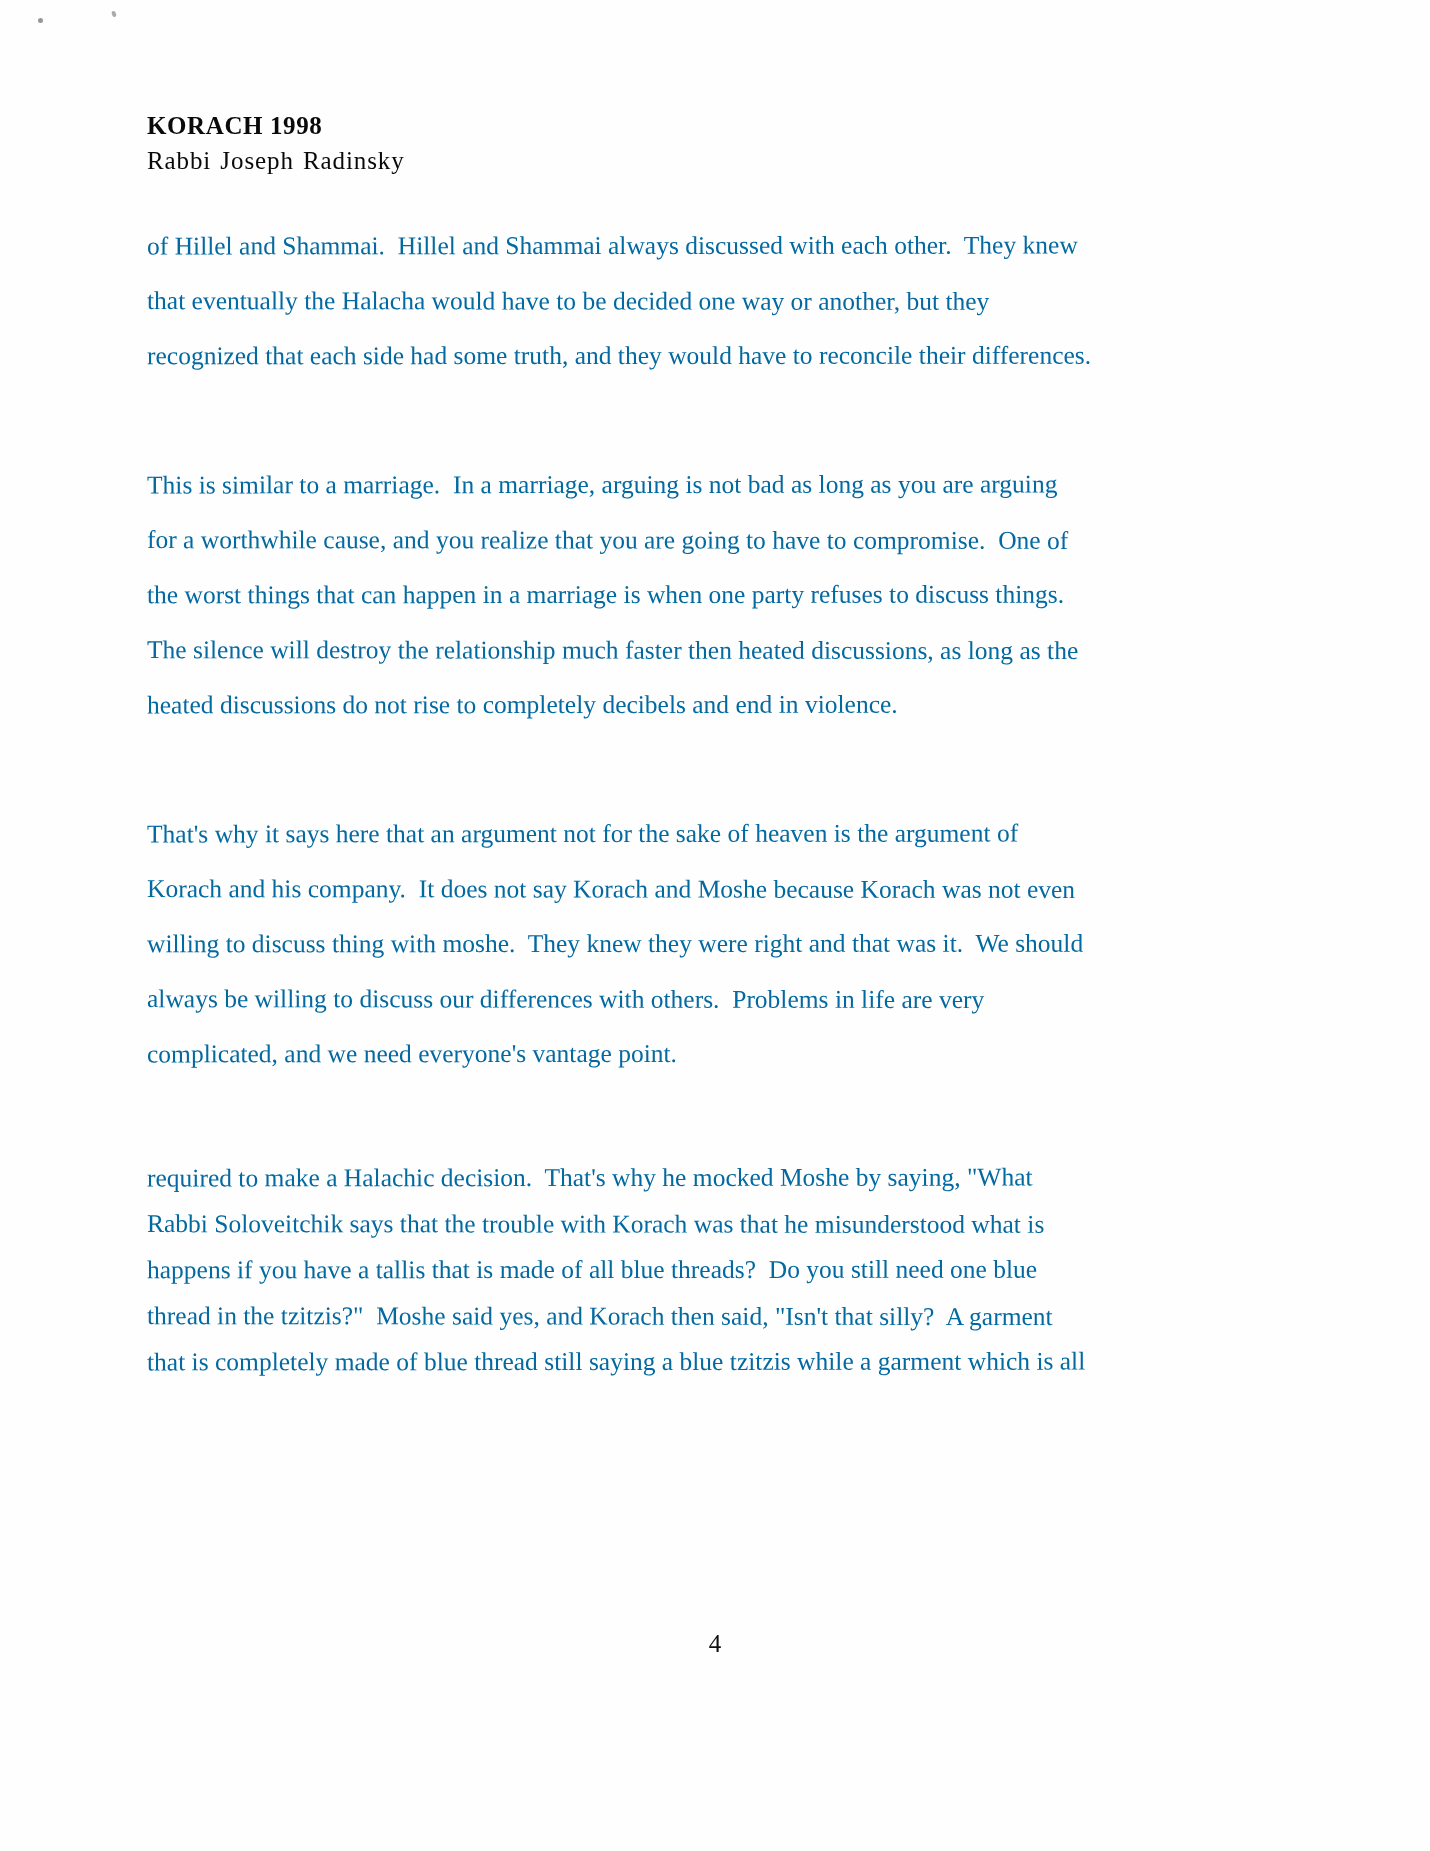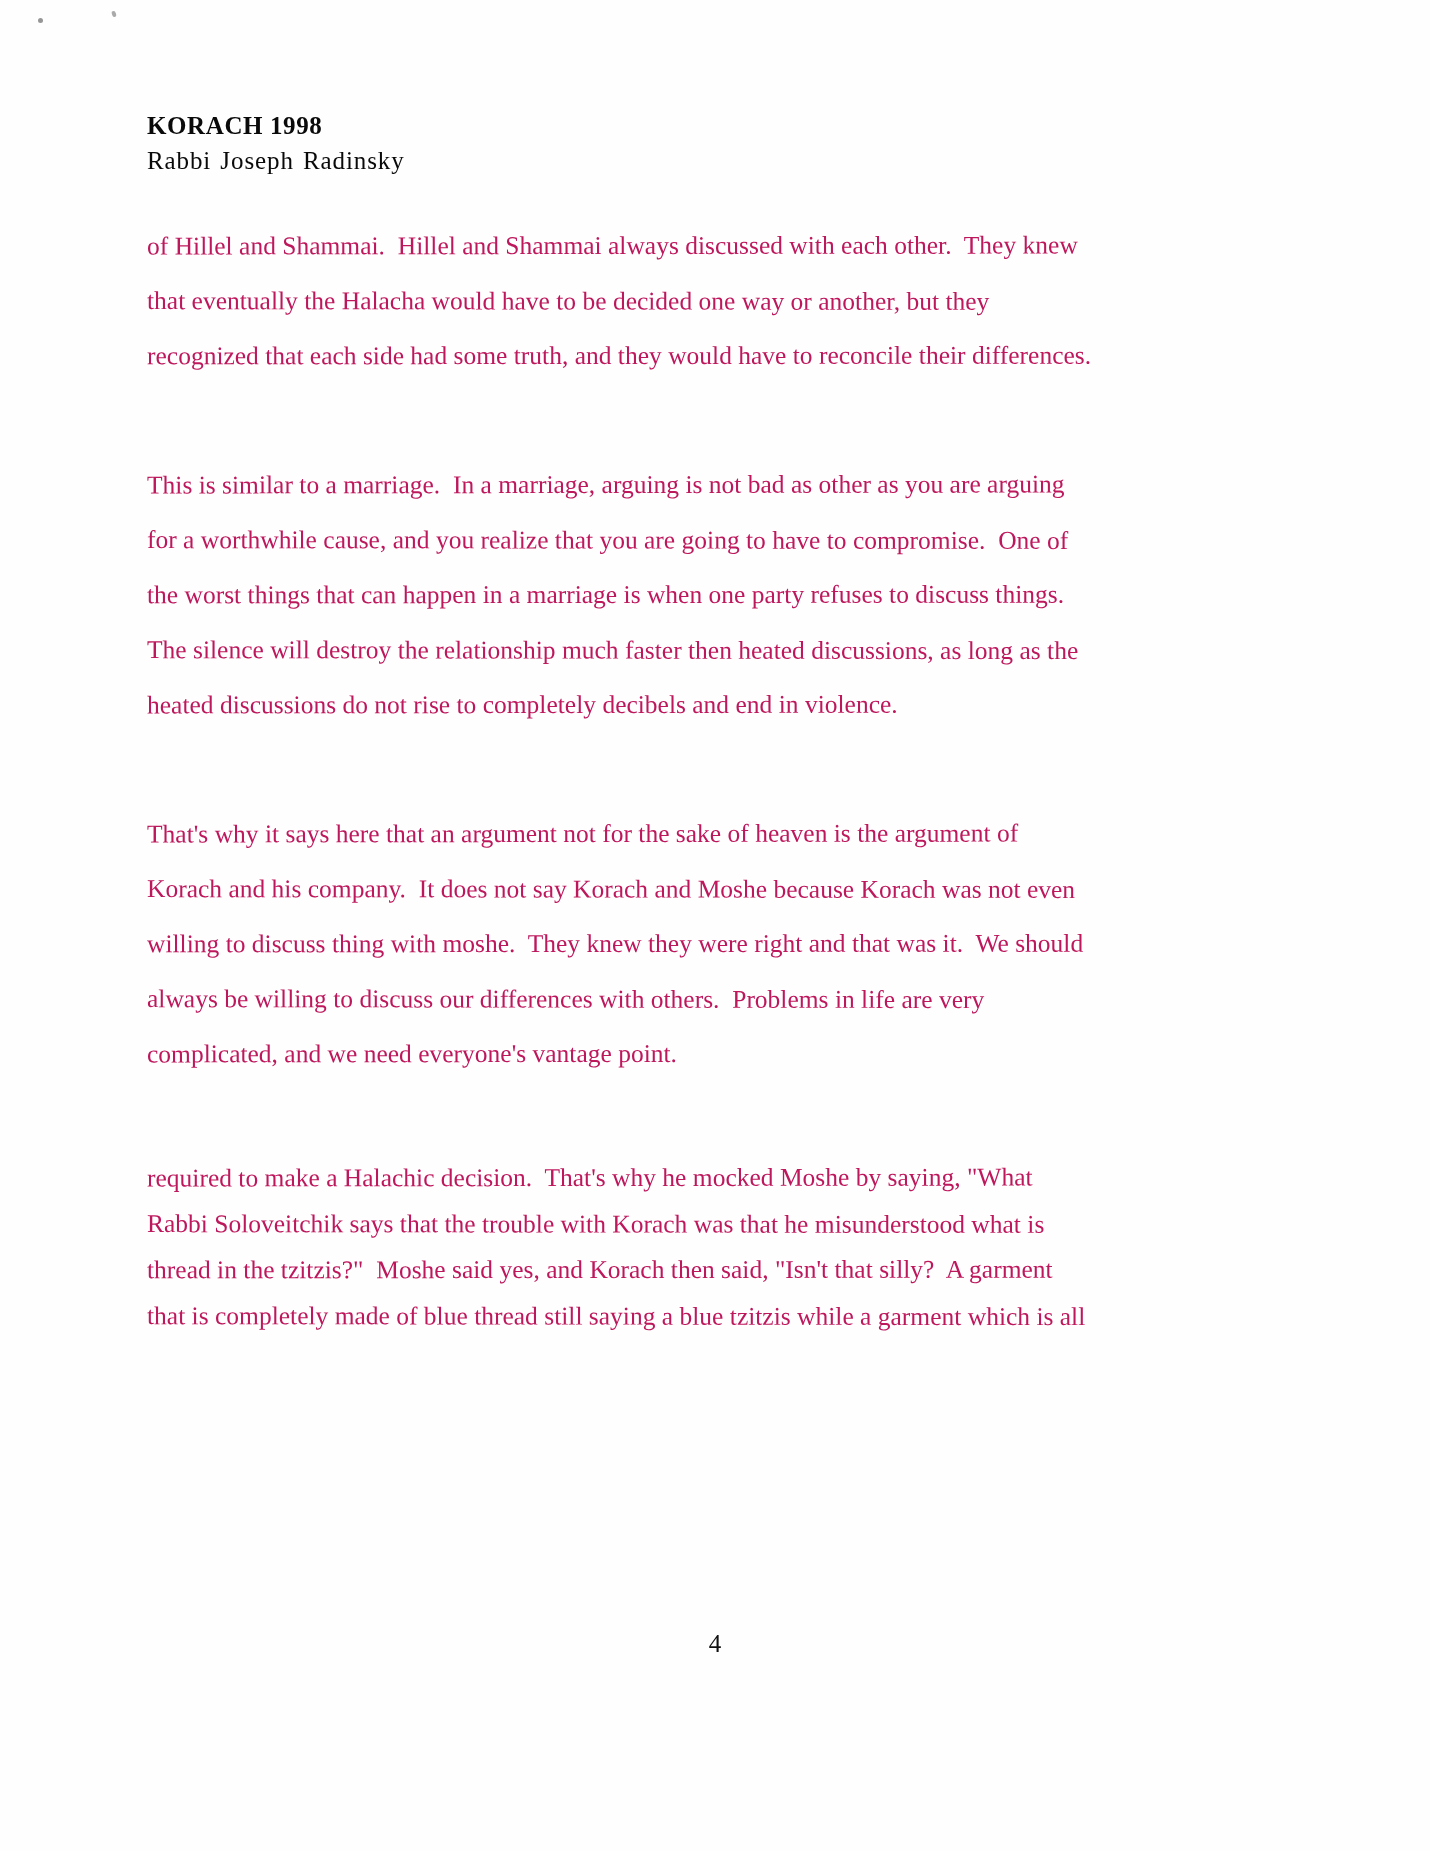--- a/index.html
+++ b/index.html
@@ -51,21 +51,21 @@
   .heading .author-line {
     font-weight: 400;
     letter-spacing: .9px;
     word-spacing: 2px;
   }
 
   
   .para {
     font-size: 25.5px;
     text-align: left;
-    color: #be185d;
+    color: #0369a1;
     margin: 0 0 44px 0;
   }
   .para.loose { line-height: 55px; }
   .para.tight { line-height: 46px; }
 
   .para .ln { display: block; white-space: pre; }
 
   
   .para .ln:nth-child(1)  { transform: translateY(0px)   rotate(-0.06deg); }
   .para .ln:nth-child(2)  { transform: translateY(0.5px) rotate(0.05deg);  }
@@ -105,21 +105,21 @@
 
     <p class="para loose">
       <span class="ln">of Hillel and Shammai.  Hillel and Shammai always discussed with each other.  They knew</span>
       <span class="ln">that eventually the Halacha would have to be decided one way or another, but they</span>
       <span class="ln">recognized that each side had some truth, and they would have to reconcile their differences.</span>
     </p>
 
     <div class="gap-large"></div>
 
     <p class="para loose">
-      <span class="ln">This is similar to a marriage.  In a marriage, arguing is not bad as other as you are arguing</span>
+      <span class="ln">This is similar to a marriage.  In a marriage, arguing is not bad as long as you are arguing</span>
       <span class="ln">for a worthwhile cause, and you realize that you are going to have to compromise.  One of</span>
       <span class="ln">the worst things that can happen in a marriage is when one party refuses to discuss things.</span>
       <span class="ln">The silence will destroy the relationship much faster then heated discussions, as long as the</span>
       <span class="ln">heated discussions do not rise to completely decibels and end in violence.</span>
     </p>
 
     <div class="gap-large"></div>
 
     <p class="para loose">
       <span class="ln">That's why it says here that an argument not for the sake of heaven is the argument of</span>
@@ -127,20 +127,21 @@
       <span class="ln">willing to discuss thing with moshe.  They knew they were right and that was it.  We should</span>
       <span class="ln">always be willing to discuss our differences with others.  Problems in life are very</span>
       <span class="ln">complicated, and we need everyone's vantage point.</span>
     </p>
 
     <div class="gap-large"></div>
 
     <p class="para tight">
       <span class="ln">required to make a Halachic decision.  That's why he mocked Moshe by saying, "What</span>
       <span class="ln">Rabbi Soloveitchik says that the trouble with Korach was that he misunderstood what is</span>
+      <span class="ln">happens if you have a tallis that is made of all blue threads?  Do you still need one blue</span>
       <span class="ln">thread in the tzitzis?"  Moshe said yes, and Korach then said, "Isn't that silly?  A garment</span>
       <span class="ln">that is completely made of blue thread still saying a blue tzitzis while a garment which is all</span>
     </p>
 
   </div>
 
   <div class="folio">4</div>
 
 </div>
 

